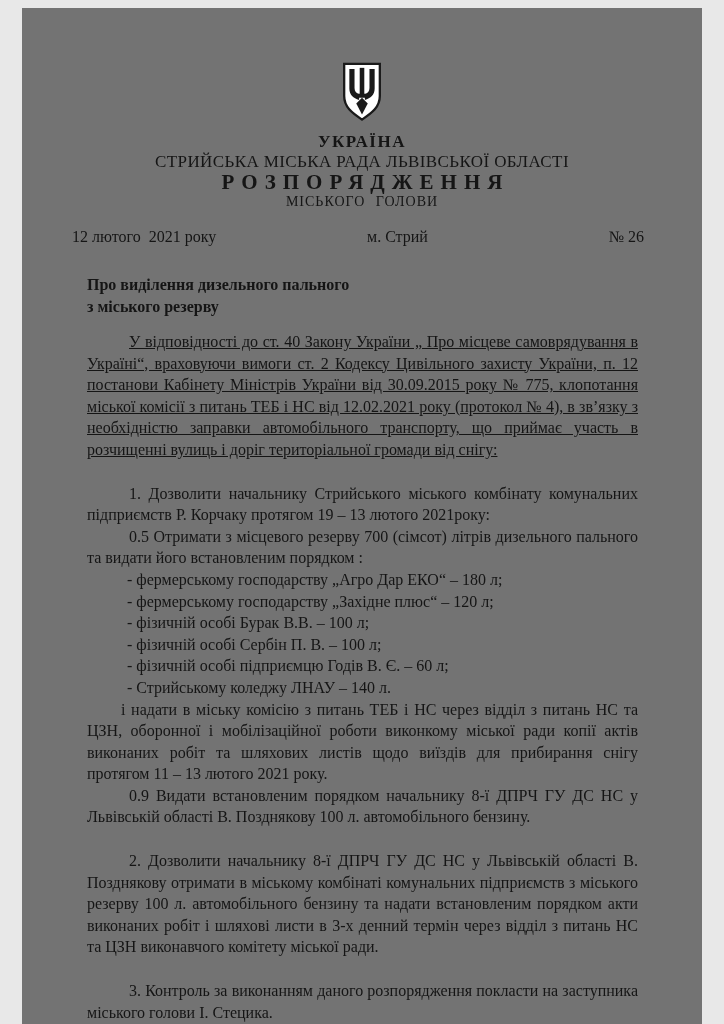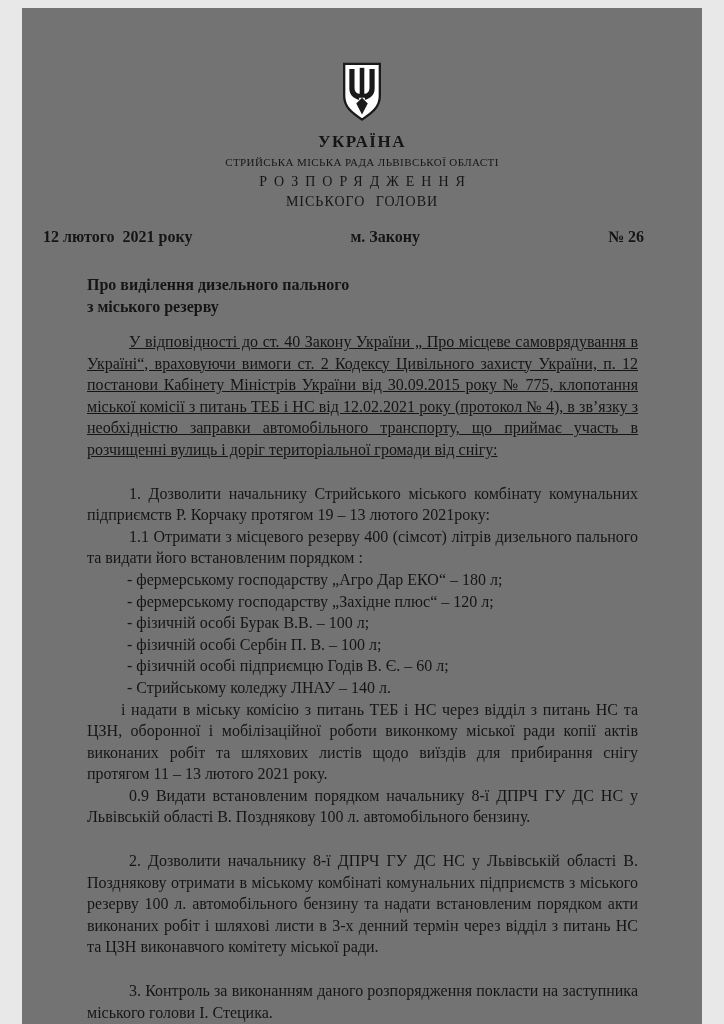--- a/index.html
+++ b/index.html
@@ -14,29 +14,29 @@
     font-size: 16px;
     overflow: hidden;
     box-sizing: border-box;
   }
   .letterhead { text-align: center; padding-top: 54px; }
   .emblem { display: inline-block; width: 46px; height: 60px; }
   .hl-country {
     font-weight: bold; font-size: 17px; letter-spacing: 1.5px;
     margin-top: 6px; line-height: 20px;
   }
-  .hl-council { font-size: 11px; letter-spacing: 0.4px; line-height: 20px; font-family: Liberation Serif, serif; }
+  .hl-council { font-size: 17px; letter-spacing: 0.4px; line-height: 20px; font-family: Liberation Serif, serif; }
   .hl-doctype {
-    font-weight: normal; font-size: 14px; letter-spacing: 7px;
+    font-weight: bold; font-size: 21px; letter-spacing: 7px;
     line-height: 20px; margin-left: 7px;
   }
   .hl-author { font-size: 14px; letter-spacing: 1px; word-spacing: 6px; line-height: 20px; }
   .meta-row {
     display: flex; justify-content: space-between; align-items: baseline;
-    margin-top: 16px; padding: 0 58px 0 21px; font-weight: bold;
+    margin-top: 16px; padding: 0 58px 0 50px;
   }
   .meta-row .m { white-space: pre; }
   .meta-place { margin-left: -30px; }
   .subject {
     margin: 28px 64px 0 65px;
     font-weight: bold; line-height: 21.5px;
   }
   .body-text { margin: 0 64px 0 65px; }
   .para {
     text-align: justify;
@@ -69,34 +69,34 @@
       </svg>
     </span>
     <div class="hl-country">УКРАЇНА</div>
     <div class="hl-council">СТРИЙСЬКА  МІСЬКА РАДА ЛЬВІВСЬКОЇ ОБЛАСТІ</div>
     <div class="hl-doctype">РОЗПОРЯДЖЕННЯ</div>
     <div class="hl-author">МІСЬКОГО ГОЛОВИ</div>
   </div>
 
   <div class="meta-row">
     <span class="m">12 лютого  2021 року</span>
-    <span class="m meta-place">м. Закону</span>
+    <span class="m meta-place">м. Стрий</span>
     <span class="m">№ 26</span>
   </div>
 
   <div class="subject">
     <div>Про виділення дизельного пального</div>
     <div>з міського резерву</div>
   </div>
 
   <div class="body-text">
     <p class="para small-gap">У відповідності до ст. 40 Закону України „ Про місцеве самоврядування в Україні“, враховуючи вимоги ст. 2 Кодексу Цивільного захисту України, п. 12 постанови Кабінету Міністрів України від 30.09.2015 року № 775, клопотання міської комісії з питань ТЕБ і НС від 12.02.2021 року (протокол № 4), в зв’язку з необхідністю заправки автомобільного транспорту, що приймає участь в розчищенні вулиць і доріг територіальної громади від снігу:</p>
 
     <p class="para gap">1. Дозволити  начальнику Стрийського міського комбінату комунальних підприємств Р. Корчаку протягом 19 – 13 лютого 2021року:</p>
-    <p class="para">1.1 Отримати з місцевого резерву 400 (сімсот) літрів дизельного пального та видати його встановленим порядком :</p>
+    <p class="para">0.5 Отримати з місцевого резерву 700 (сімсот) літрів дизельного пального та видати його встановленим порядком :</p>
 
     <ul class="alloc-list">
       <li>- фермерському господарству „Агро Дар ЕКО“ – 180 л;</li>
       <li>- фермерському господарству „Західне плюс“ – 120 л;</li>
       <li>- фізичній особі Бурак В.В. – 100 л;</li>
       <li>- фізичній особі Сербін П. В. – 100 л;</li>
       <li>- фізичній особі підприємцю Годів В. Є. – 60 л;</li>
       <li>- Стрийському коледжу ЛНАУ – 140 л.</li>
     </ul>
 

